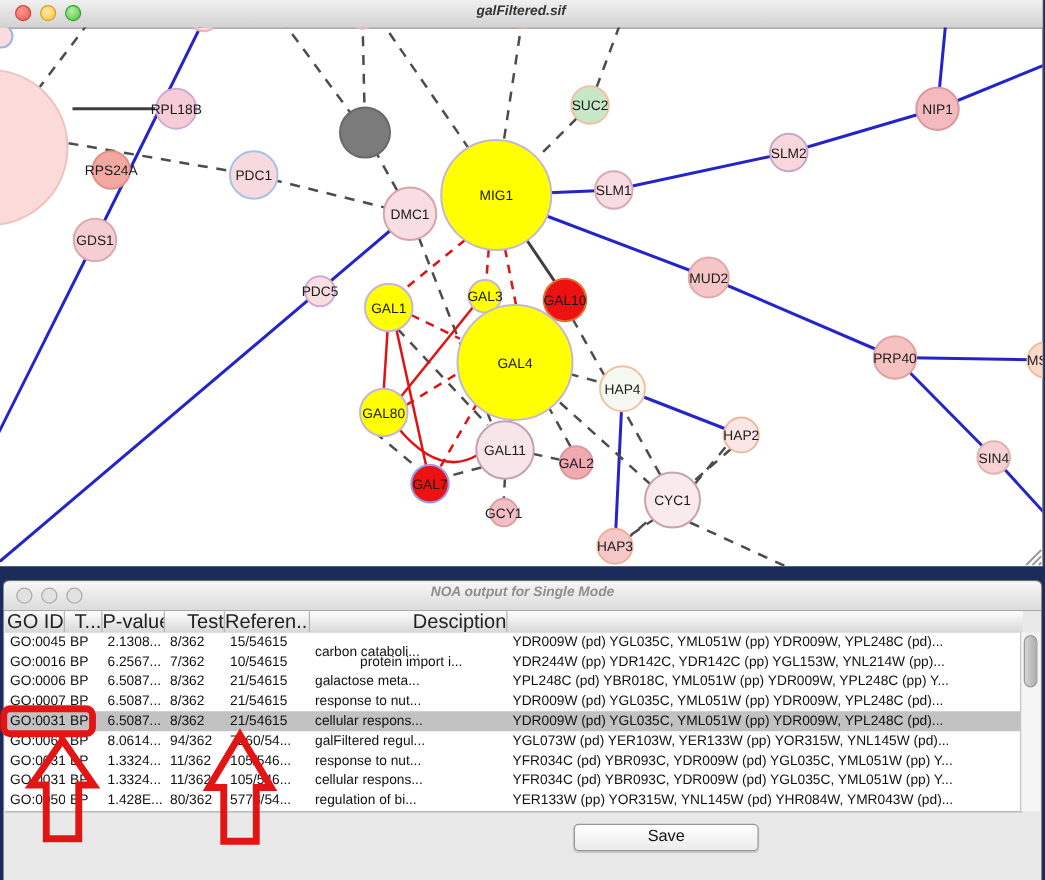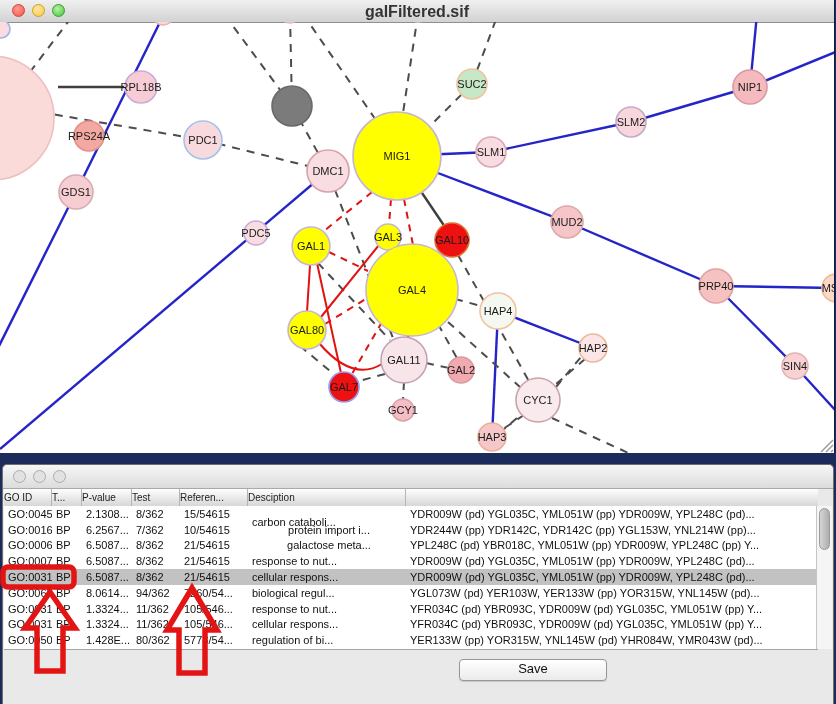--- a/index.html
+++ b/index.html
@@ -14,21 +14,21 @@
     position:absolute;left:0;top:0;width:834px;height:453px;
     background:#ffffff;border-right:1px solid #0f1e40;
   }
   .titlebar{
     position:relative;height:22px;
     background:linear-gradient(#f0f0f0,#d2d2d2);
     border-bottom:1px solid #8f8f8f;
   }
   .titlebar .title{
     position:absolute;left:0;right:0;top:3px;text-align:center;
-    font-size:16px;font-weight:bold;color:#333;
+    font-size:11px;font-weight:bold;color:#333;font-style:italic;
   }
   .tl{position:absolute;top:4px;width:13px;height:13px;border-radius:50%;box-sizing:border-box;}
   .tl.red{left:12px;background:radial-gradient(circle at 40% 35%,#ff9a90,#f25648);border:1px solid #ce4438;}
   .tl.yellow{left:32px;background:radial-gradient(circle at 40% 35%,#ffe9a8,#fac437);border:1px solid #d59e24;}
   .tl.green{left:52px;background:radial-gradient(circle at 40% 35%,#b7f0a4,#49c03b);border:1px solid #2fa32a;}
   .tl.inactive{background:#e2e2e2;border:1px solid #ababab;}
   #graph-canvas{position:absolute;left:0;top:22px;width:834px;height:431px;overflow:hidden;}
   #graph-svg{position:absolute;left:0;top:-22px;}
   
   #noa-window{
@@ -39,21 +39,21 @@
   #noa-window .titlebar{height:23px;background:linear-gradient(#f7f7f7,#dcdcdc);border-radius:5px 5px 0 0;border-bottom:1px solid #a9a9a9;}
   #noa-window .titlebar .title{color:#8e8e8e;font-weight:bold;}
   .tl.i1{left:10px;top:5px}.tl.i2{left:30px;top:5px}.tl.i3{left:50px;top:5px}
   #noa-header{
     position:absolute;left:1px;top:24px;height:17px;width:814px;
     display:flex;background:linear-gradient(#fefefe,#d7d7d7);
     border-bottom:1px solid #9f9f9f;
   }
   .hcell{
     box-sizing:border-box;border-right:1px solid #b5b5b5;
-    font-size:10px;color:#222;text-align:left;line-height:17px;
+    font-size:16px;color:#222;text-align:right;line-height:17px;
     overflow:hidden;white-space:nowrap;
   }
   #noa-rows{
     position:absolute;left:1px;top:41px;width:814px;height:143px;
     background:#ffffff;border-bottom:1px solid #a5a5a5;overflow:hidden;
   }
   .trow{display:flex;height:15.8px;align-items:center;}
   .trow.selected{background:#c2c2c2;}
   .tcell{
     box-sizing:border-box;padding-left:4px;font-size:11px;color:#111;
@@ -220,20 +220,21 @@
       </g>
     </svg>
   </div>
 </div>
 
 <div id="noa-window">
   <div class="titlebar">
     <div class="tl inactive i1"></div>
     <div class="tl inactive i2"></div>
     <div class="tl inactive i3"></div>
+    <div class="title">NOA output for Single Mode</div>
   </div>
   <div id="noa-header">
       <div class="hcell" style="width: 48px;">GO ID</div>
       <div class="hcell" style="width: 30px;">T...</div>
       <div class="hcell" style="width: 50px;">P-value</div>
       <div class="hcell" style="width: 48px;">Test</div>
       <div class="hcell" style="width: 68px;">Referen...</div>
       <div class="hcell" style="width: 158px;">Desciption</div>
     </div>
   <div id="noa-rows">
@@ -254,21 +255,21 @@
         <div class="tcell" style="width: 68px;">10/54615</div>
         <div class="tcell" style="width: 158px; text-align: center;">protein import i...</div>
         <div class="tcell" style="width: 412px;">YDR244W (pp) YDR142C, YDR142C (pp) YGL153W, YNL214W (pp)...</div>
       </div>
       <div class="trow">
         <div class="tcell" style="width: 48px;">GO:0006...</div>
         <div class="tcell" style="width: 30px;">BP</div>
         <div class="tcell" style="width: 50px;">6.5087...</div>
         <div class="tcell" style="width: 48px;">8/362</div>
         <div class="tcell" style="width: 68px;">21/54615</div>
-        <div class="tcell" style="width: 158px; text-align: center;">galactose meta...</div>
+        <div class="tcell" style="width: 158px;">galactose meta...</div>
         <div class="tcell" style="width: 412px;">YPL248C (pd) YBR018C, YML051W (pp) YDR009W, YPL248C (pp) Y...</div>
       </div>
       <div class="trow">
         <div class="tcell" style="width: 48px;">GO:0007...</div>
         <div class="tcell" style="width: 30px;">BP</div>
         <div class="tcell" style="width: 50px;">6.5087...</div>
         <div class="tcell" style="width: 48px;">8/362</div>
         <div class="tcell" style="width: 68px;">21/54615</div>
         <div class="tcell" style="width: 158px;">response to nut...</div>
         <div class="tcell" style="width: 412px;">YDR009W (pd) YGL035C, YML051W (pp) YDR009W, YPL248C (pd)...</div>
@@ -281,21 +282,21 @@
         <div class="tcell" style="width: 68px;">21/54615</div>
         <div class="tcell" style="width: 158px;">cellular respons...</div>
         <div class="tcell" style="width: 412px;">YDR009W (pd) YGL035C, YML051W (pp) YDR009W, YPL248C (pd)...</div>
       </div>
       <div class="trow">
         <div class="tcell" style="width: 48px;">GO:0065...</div>
         <div class="tcell" style="width: 30px;">BP</div>
         <div class="tcell" style="width: 50px;">8.0614...</div>
         <div class="tcell" style="width: 48px;">94/362</div>
         <div class="tcell" style="width: 68px;">7260/54...</div>
-        <div class="tcell" style="width: 158px;">biological regul...</div>
+        <div class="tcell" style="width: 158px;">galFiltered regul...</div>
         <div class="tcell" style="width: 412px;">YGL073W (pd) YER103W, YER133W (pp) YOR315W, YNL145W (pd)...</div>
       </div>
       <div class="trow">
         <div class="tcell" style="width: 48px;">GO:0031...</div>
         <div class="tcell" style="width: 30px;">BP</div>
         <div class="tcell" style="width: 50px;">1.3324...</div>
         <div class="tcell" style="width: 48px;">11/362</div>
         <div class="tcell" style="width: 68px;">105/546...</div>
         <div class="tcell" style="width: 158px;">response to nut...</div>
         <div class="tcell" style="width: 412px;">YFR034C (pd) YBR093C, YDR009W (pd) YGL035C, YML051W (pp) Y...</div>

